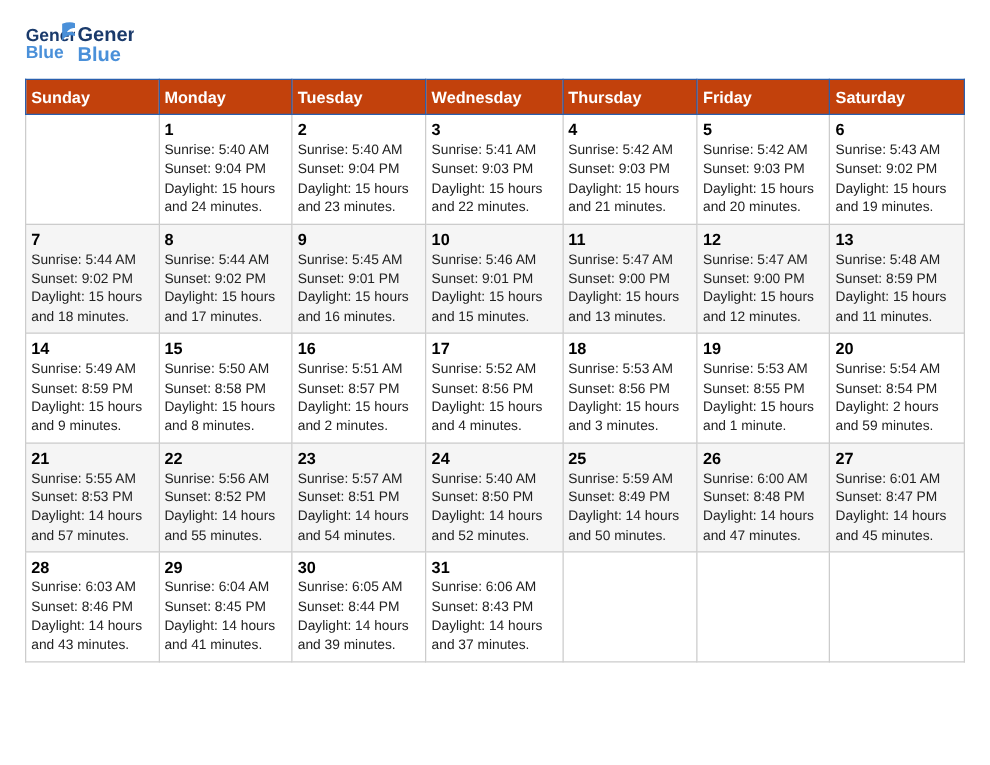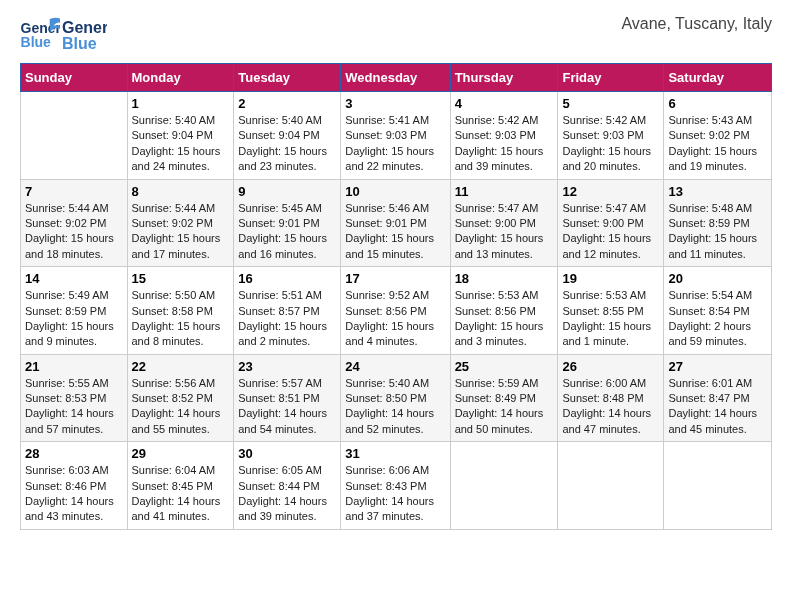--- a/index.html
+++ b/index.html
@@ -40,21 +40,21 @@
     .location {
       font-size: 16px;
       color: #444;
     }
     table {
       width: 100%;
       border-collapse: collapse;
       font-size: 11px;
     }
     thead tr {
-      background-color: #be185d;
+      background-color: #c2410c;
       color: #fff;
       margin-top: 17px;
     }
     thead th {
       padding: 6px 4px;
       text-align: left;
       font-size: 13px;
       font-weight: bold;
       border: 1px solid #2a5fad;
     }
@@ -98,21 +98,20 @@
         <text x="0" y="20" font-family="Arial" font-size="18" font-weight="bold" fill="#1a3a6b">General</text>
         <text x="0" y="38" font-family="Arial" font-size="18" font-weight="bold" fill="#4a90d9">Blue</text>
         <path d="M95,5 Q110,0 115,10 Q105,8 100,15 Q108,12 112,20 Q100,15 95,25" fill="#4a90d9" transform="translate(-48,-2) scale(0.9)"></path>
       </svg>
       <svg width="45" height="38" viewBox="0 0 45 38">
         <text x="0" y="18" font-family="Arial" font-size="16" font-weight="bold" fill="#1a3a6b">General</text>
         <text x="0" y="34" font-family="Arial" font-size="16" font-weight="bold" fill="#4a90d9">Blue</text>
       </svg>
     </div>
     <div class="title-block">
-      <div class="location">Avane, Tuscany, Italy</div>
     </div>
   </div>
 
   <table>
     <thead>
       <tr>
         <th>Sunday</th>
         <th>Monday</th>
         <th>Tuesday</th>
         <th>Wednesday</th>
@@ -146,21 +145,21 @@
             <span>Sunrise: 5:41 AM</span><br>
             <span>Sunset: 9:03 PM</span><br>
             <span>Daylight: 15 hours and 22 minutes.</span>
           </div>
         </td>
           <td>
           <span class="day-number">4</span>
           <div class="day-info">
             <span>Sunrise: 5:42 AM</span><br>
             <span>Sunset: 9:03 PM</span><br>
-            <span>Daylight: 15 hours and 39 minutes.</span>
+            <span>Daylight: 15 hours and 21 minutes.</span>
           </div>
         </td>
           <td>
           <span class="day-number">5</span>
           <div class="day-info">
             <span>Sunrise: 5:42 AM</span><br>
             <span>Sunset: 9:03 PM</span><br>
             <span>Daylight: 15 hours and 20 minutes.</span>
           </div>
         </td>
@@ -252,21 +251,21 @@
           <span class="day-number">16</span>
           <div class="day-info">
             <span>Sunrise: 5:51 AM</span><br>
             <span>Sunset: 8:57 PM</span><br>
             <span>Daylight: 15 hours and 2 minutes.</span>
           </div>
         </td>
           <td>
           <span class="day-number">17</span>
           <div class="day-info">
-            <span>Sunrise: 9:52 AM</span><br>
+            <span>Sunrise: 5:52 AM</span><br>
             <span>Sunset: 8:56 PM</span><br>
             <span>Daylight: 15 hours and 4 minutes.</span>
           </div>
         </td>
           <td>
           <span class="day-number">18</span>
           <div class="day-info">
             <span>Sunrise: 5:53 AM</span><br>
             <span>Sunset: 8:56 PM</span><br>
             <span>Daylight: 15 hours and 3 minutes.</span>

